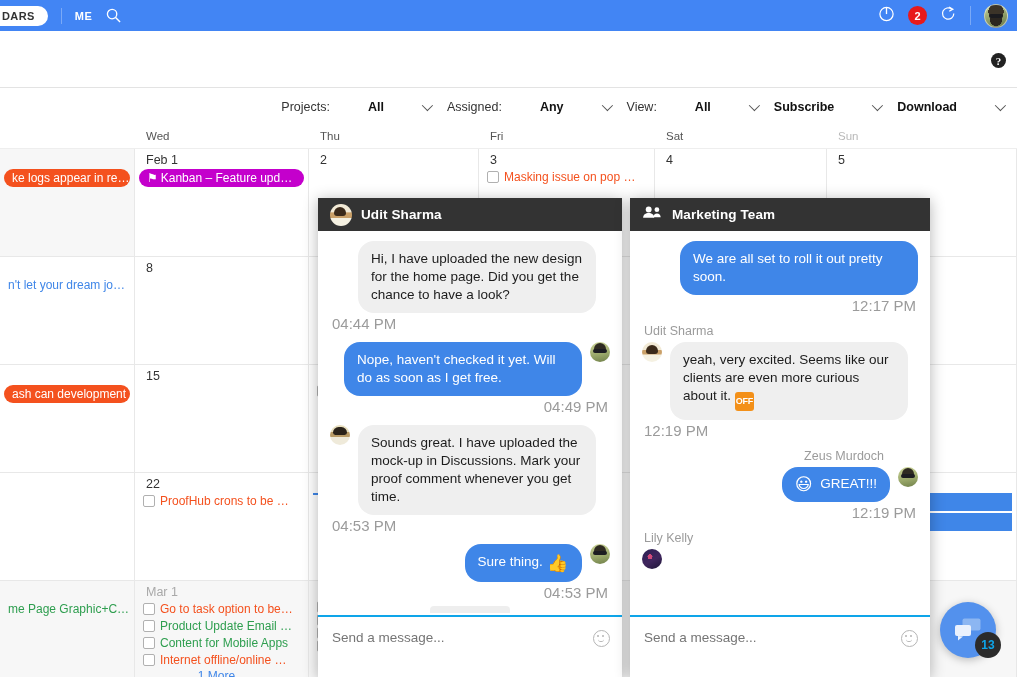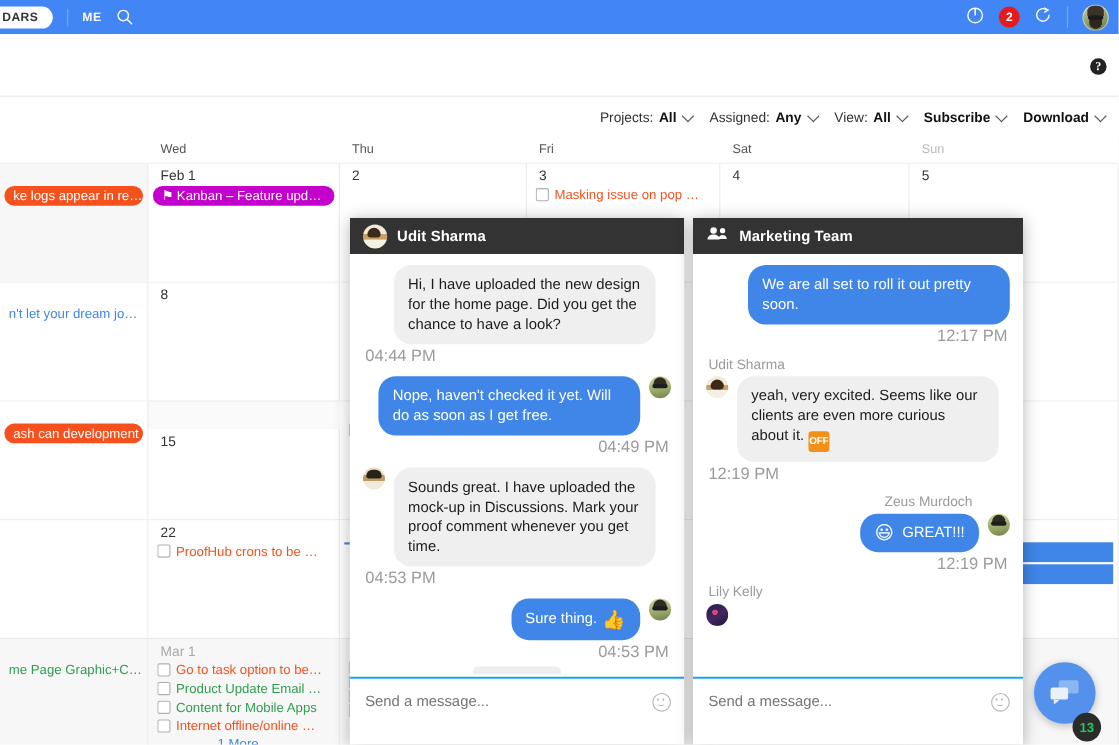--- a/index.html
+++ b/index.html
@@ -53,21 +53,21 @@
     font-weight:700;display:flex;align-items:center;justify-content:center;
     font-family:"Liberation Serif",serif;
   }
   
   #filterbar{
     position:absolute;top:88px;left:0;width:1017px;height:38px;
     background:#fff;display:flex;align-items:center;
     justify-content:flex-end;padding-right:14px;box-sizing:border-box;
     font-size:12.5px;color:#222;
   }
-  .fgrp{display:flex;align-items:center;margin-left:17px;cursor:pointer;}
+  .fgrp{display:flex;align-items:center;margin-left:17px;cursor:pointer;gap:33px;}
   .flabel{color:#333;margin-right:5px;}
   .fval{font-weight:700;color:#111;}
   .fbtn{font-weight:700;color:#111;}
   .caret{
     display:inline-block;width:7px;height:7px;margin-left:5px;
     border-right:1.3px solid #555;border-bottom:1.3px solid #555;
     transform:rotate(45deg) translateY(-2px);
   }
   
   #cal{
@@ -216,22 +216,22 @@
   }
   
   #fab{
     position:absolute;left:940px;top:602px;width:56px;height:56px;
     border-radius:50%;background:#5391ed;
     display:flex;align-items:center;justify-content:center;
     box-shadow:0 2px 8px rgba(0,0,0,.25);
   }
   #fab-count{
     position:absolute;left:975px;top:632px;width:26px;height:26px;
-    border-radius:50%;background:#2b2b2b;color:#22c55e;font-size:12px;
-    font-weight:600;display:flex;align-items:center;justify-content:center;margin-top:16px;
+    border-radius:50%;background:#2b2b2b;color:#0ea5e9;font-size:12px;
+    font-weight:600;display:flex;align-items:center;justify-content:center;
   }
 </style>
 </head>
 <body>
 
 <div id="topbar">
   <div class="nav-pill">DARS</div>
   <div class="nav-div"></div>
   <div class="nav-me">ME</div>
   <div class="nav-search">
@@ -344,21 +344,21 @@
         </div>
         <div class="daycell" style="width: 190px;">
           <div class="dnum">12</div>
         </div>
       </div>
       <div class="week">
         <div class="daycell" style="width: 135px;">
           <div class="dnum">&nbsp;</div>
           <div class="ev pill orange"><span>ash can development</span></div>
         </div>
-        <div class="daycell" style="width: 174px; margin-top: 25px;">
+        <div class="daycell" style="width: 174px;">
           <div class="dnum">15</div>
         </div>
         <div class="daycell" style="width: 170px;">
           <div class="dnum">16</div>
           <div class="ev task">
             <span class="cbx"></span>
             <span class="t-orange"></span>
           </div>
         </div>
         <div class="daycell" style="width: 176px;">

